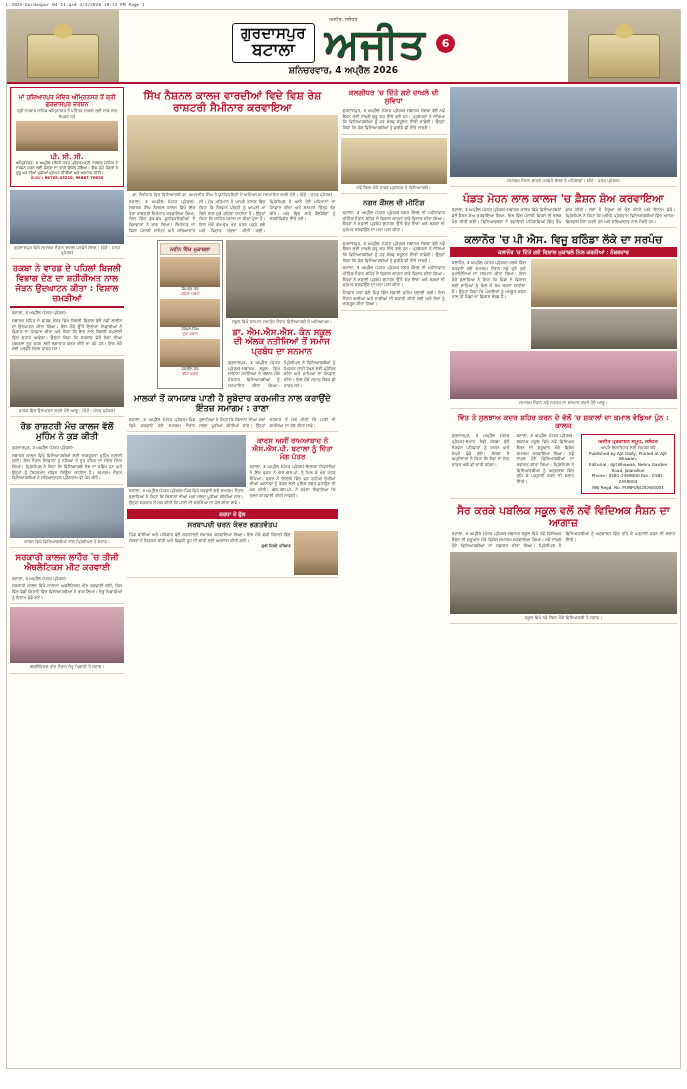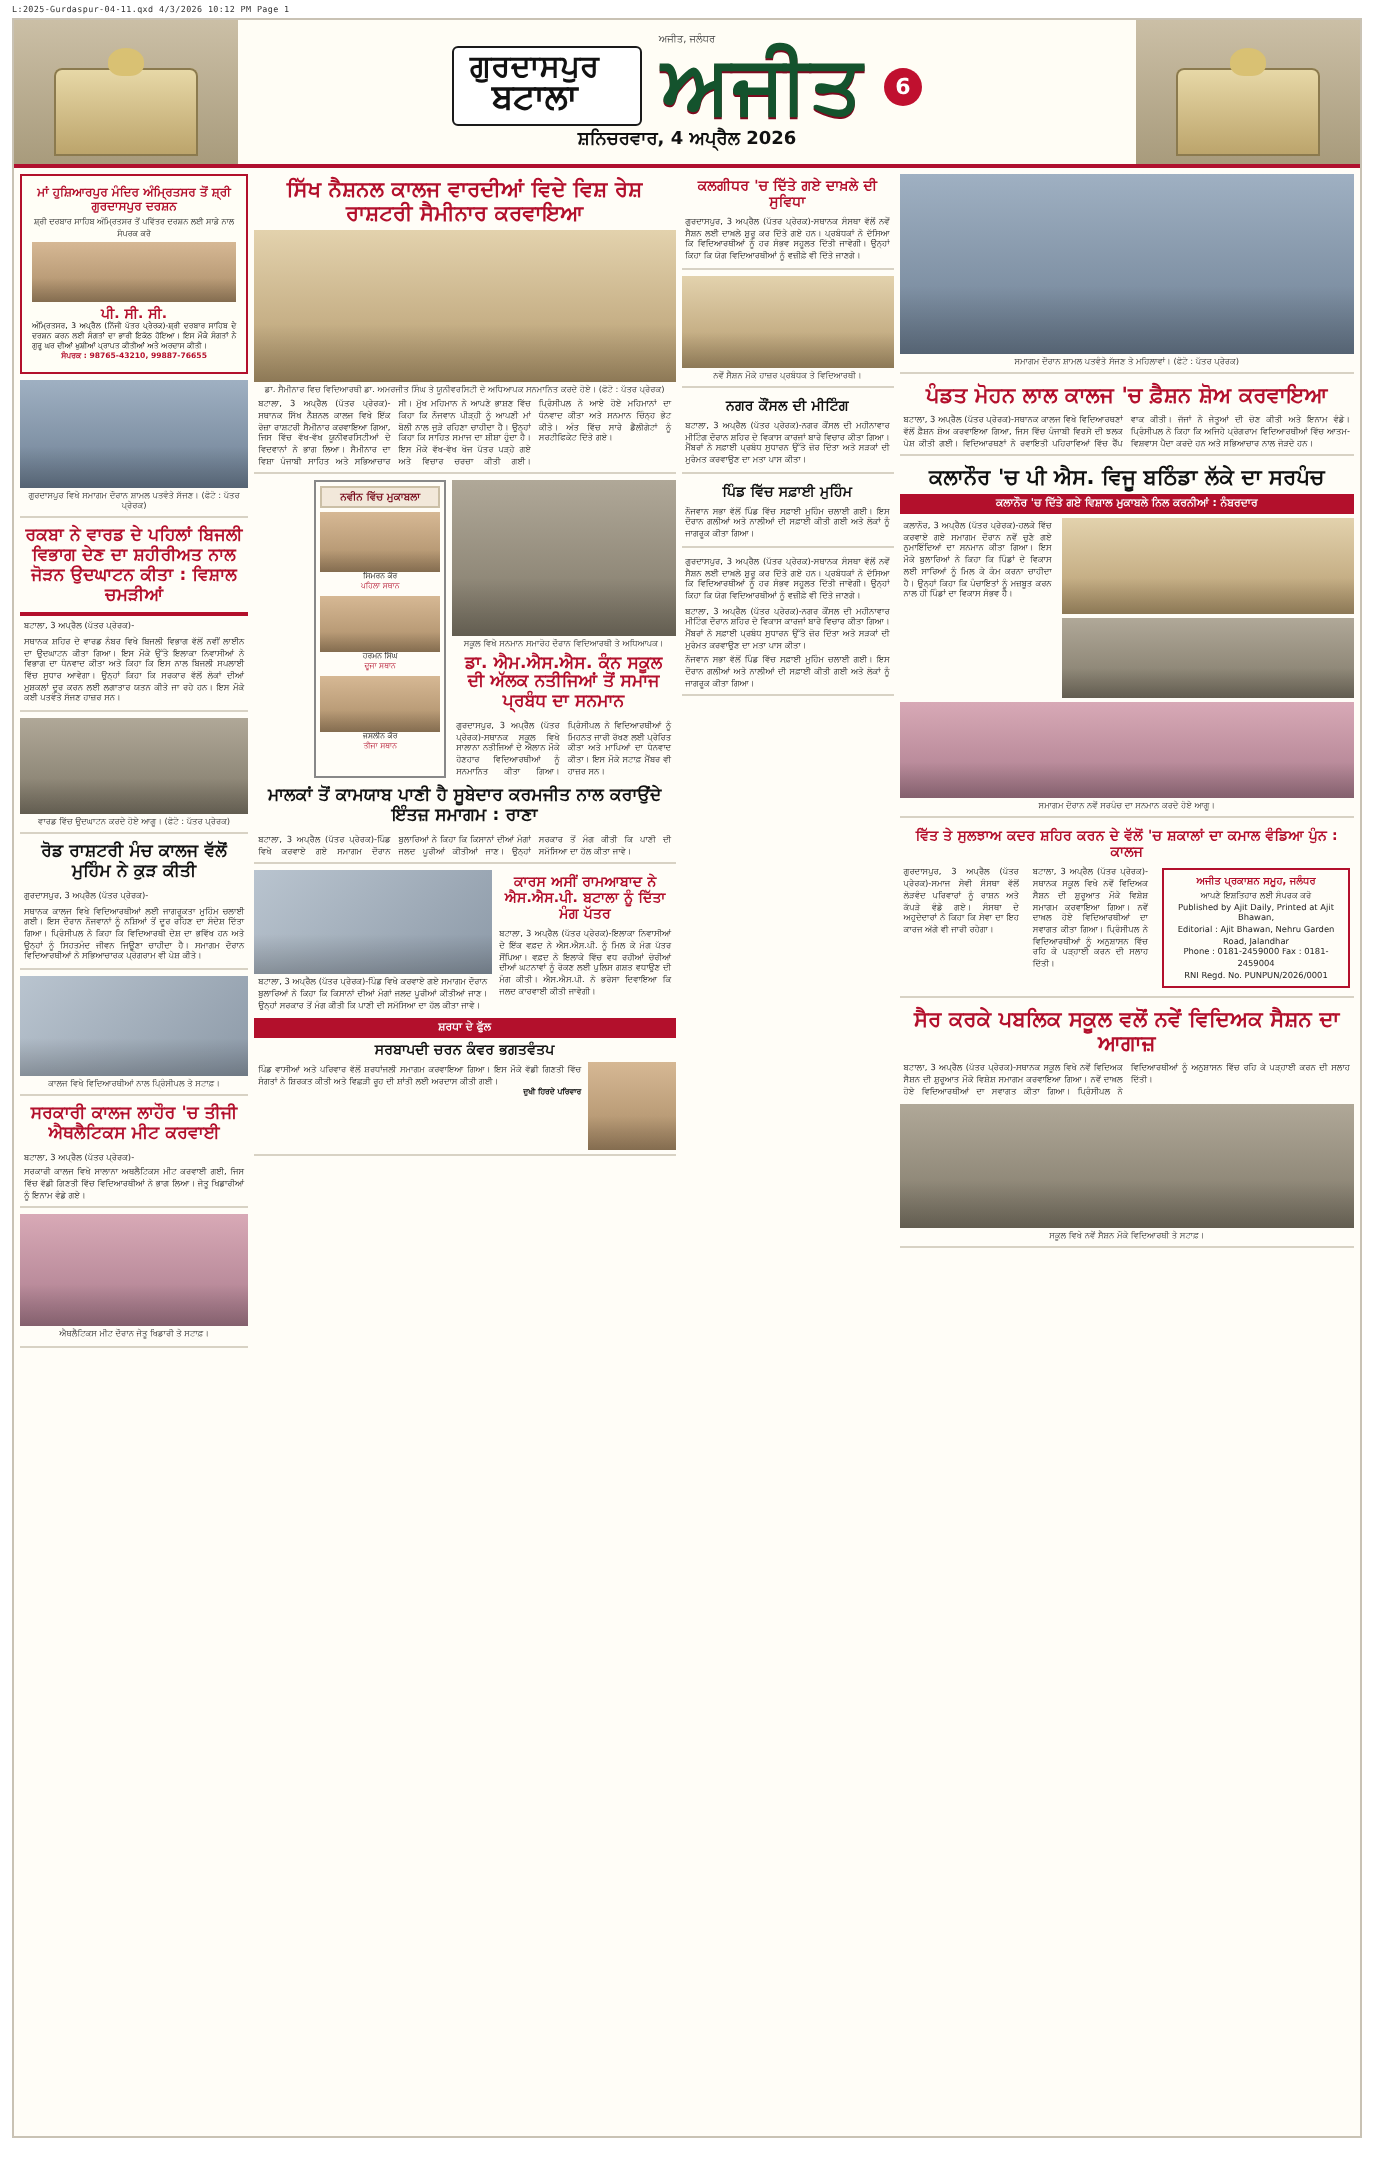--- a/index.html
+++ b/index.html
@@ -66,21 +66,21 @@
   }
   .mh-center {
     position:absolute; left:112px; right:112px; top:0; bottom:0;
     background:#fffdf5;
     display:flex; flex-direction:column; align-items:center; justify-content:center;
   }
   .mh-row { display:flex; align-items:center; justify-content:center; width:100%; }
   .mh-badge {
     border:1.6px solid #1a1a1a;
     border-radius:3px;
-    padding:2px 20px 3px 8px;
+    padding:2px 8px 3px 8px;
     text-align:center;
     line-height:1.05;
     margin-right:10px;
     background:#fff;
   }
   .mh-badge .b1 { font-size:15px; font-weight:bold; color:#111; letter-spacing:.3px;}
   .mh-badge .b2 { font-size:17px; font-weight:bold; color:#111;}
   .mh-title {
     font-size:40px; font-weight:bold; color:#14532d;
     letter-spacing:1px; line-height:.95;
@@ -303,24 +303,20 @@
           <div class="hl sm red">ਕਲਗੀਧਰ 'ਚ ਦਿੱਤੇ ਗਏ ਦਾਖ਼ਲੇ ਦੀ ਸੁਵਿਧਾ</div>
           <div class="txt">ਗੁਰਦਾਸਪੁਰ, 3 ਅਪ੍ਰੈਲ (ਪੱਤਰ ਪ੍ਰੇਰਕ)-ਸਥਾਨਕ ਸੰਸਥਾ ਵੱਲੋਂ ਨਵੇਂ ਸੈਸ਼ਨ ਲਈ ਦਾਖ਼ਲੇ ਸ਼ੁਰੂ ਕਰ ਦਿੱਤੇ ਗਏ ਹਨ। ਪ੍ਰਬੰਧਕਾਂ ਨੇ ਦੱਸਿਆ ਕਿ ਵਿਦਿਆਰਥੀਆਂ ਨੂੰ ਹਰ ਸੰਭਵ ਸਹੂਲਤ ਦਿੱਤੀ ਜਾਵੇਗੀ। ਉਨ੍ਹਾਂ ਕਿਹਾ ਕਿ ਯੋਗ ਵਿਦਿਆਰਥੀਆਂ ਨੂੰ ਵਜ਼ੀਫ਼ੇ ਵੀ ਦਿੱਤੇ ਜਾਣਗੇ।</div>
         </div>
         <div class="block">
           <div class="photo hall" style="height:46px;"></div>
           <div class="caption">ਨਵੇਂ ਸੈਸ਼ਨ ਮੌਕੇ ਹਾਜ਼ਰ ਪ੍ਰਬੰਧਕ ਤੇ ਵਿਦਿਆਰਥੀ।</div>
         </div>
         <div class="block">
           <div class="hl sm">ਨਗਰ ਕੌਂਸਲ ਦੀ ਮੀਟਿੰਗ</div>
           <div class="txt">ਬਟਾਲਾ, 3 ਅਪ੍ਰੈਲ (ਪੱਤਰ ਪ੍ਰੇਰਕ)-ਨਗਰ ਕੌਂਸਲ ਦੀ ਮਹੀਨਾਵਾਰ ਮੀਟਿੰਗ ਦੌਰਾਨ ਸ਼ਹਿਰ ਦੇ ਵਿਕਾਸ ਕਾਰਜਾਂ ਬਾਰੇ ਵਿਚਾਰ ਕੀਤਾ ਗਿਆ। ਮੈਂਬਰਾਂ ਨੇ ਸਫ਼ਾਈ ਪ੍ਰਬੰਧ ਸੁਧਾਰਨ ਉੱਤੇ ਜ਼ੋਰ ਦਿੱਤਾ ਅਤੇ ਸੜਕਾਂ ਦੀ ਮੁਰੰਮਤ ਕਰਵਾਉਣ ਦਾ ਮਤਾ ਪਾਸ ਕੀਤਾ।</div>
-        </div>
-        <div class="block">
-          <div class="hl sm">ਪਿੰਡ ਵਿੱਚ ਸਫ਼ਾਈ ਮੁਹਿੰਮ</div>
-          <div class="txt">ਨੌਜਵਾਨ ਸਭਾ ਵੱਲੋਂ ਪਿੰਡ ਵਿੱਚ ਸਫ਼ਾਈ ਮੁਹਿੰਮ ਚਲਾਈ ਗਈ। ਇਸ ਦੌਰਾਨ ਗਲੀਆਂ ਅਤੇ ਨਾਲੀਆਂ ਦੀ ਸਫ਼ਾਈ ਕੀਤੀ ਗਈ ਅਤੇ ਲੋਕਾਂ ਨੂੰ ਜਾਗਰੂਕ ਕੀਤਾ ਗਿਆ।</div>
         </div>
         <div class="block">
           <div class="txt">ਗੁਰਦਾਸਪੁਰ, 3 ਅਪ੍ਰੈਲ (ਪੱਤਰ ਪ੍ਰੇਰਕ)-ਸਥਾਨਕ ਸੰਸਥਾ ਵੱਲੋਂ ਨਵੇਂ ਸੈਸ਼ਨ ਲਈ ਦਾਖ਼ਲੇ ਸ਼ੁਰੂ ਕਰ ਦਿੱਤੇ ਗਏ ਹਨ। ਪ੍ਰਬੰਧਕਾਂ ਨੇ ਦੱਸਿਆ ਕਿ ਵਿਦਿਆਰਥੀਆਂ ਨੂੰ ਹਰ ਸੰਭਵ ਸਹੂਲਤ ਦਿੱਤੀ ਜਾਵੇਗੀ। ਉਨ੍ਹਾਂ ਕਿਹਾ ਕਿ ਯੋਗ ਵਿਦਿਆਰਥੀਆਂ ਨੂੰ ਵਜ਼ੀਫ਼ੇ ਵੀ ਦਿੱਤੇ ਜਾਣਗੇ।</div>
           <div class="txt">ਬਟਾਲਾ, 3 ਅਪ੍ਰੈਲ (ਪੱਤਰ ਪ੍ਰੇਰਕ)-ਨਗਰ ਕੌਂਸਲ ਦੀ ਮਹੀਨਾਵਾਰ ਮੀਟਿੰਗ ਦੌਰਾਨ ਸ਼ਹਿਰ ਦੇ ਵਿਕਾਸ ਕਾਰਜਾਂ ਬਾਰੇ ਵਿਚਾਰ ਕੀਤਾ ਗਿਆ। ਮੈਂਬਰਾਂ ਨੇ ਸਫ਼ਾਈ ਪ੍ਰਬੰਧ ਸੁਧਾਰਨ ਉੱਤੇ ਜ਼ੋਰ ਦਿੱਤਾ ਅਤੇ ਸੜਕਾਂ ਦੀ ਮੁਰੰਮਤ ਕਰਵਾਉਣ ਦਾ ਮਤਾ ਪਾਸ ਕੀਤਾ।</div>
           <div class="txt">ਨੌਜਵਾਨ ਸਭਾ ਵੱਲੋਂ ਪਿੰਡ ਵਿੱਚ ਸਫ਼ਾਈ ਮੁਹਿੰਮ ਚਲਾਈ ਗਈ। ਇਸ ਦੌਰਾਨ ਗਲੀਆਂ ਅਤੇ ਨਾਲੀਆਂ ਦੀ ਸਫ਼ਾਈ ਕੀਤੀ ਗਈ ਅਤੇ ਲੋਕਾਂ ਨੂੰ ਜਾਗਰੂਕ ਕੀਤਾ ਗਿਆ।</div>
         </div>
       </div>
 
       <div class="col c4">
         <div class="block">

